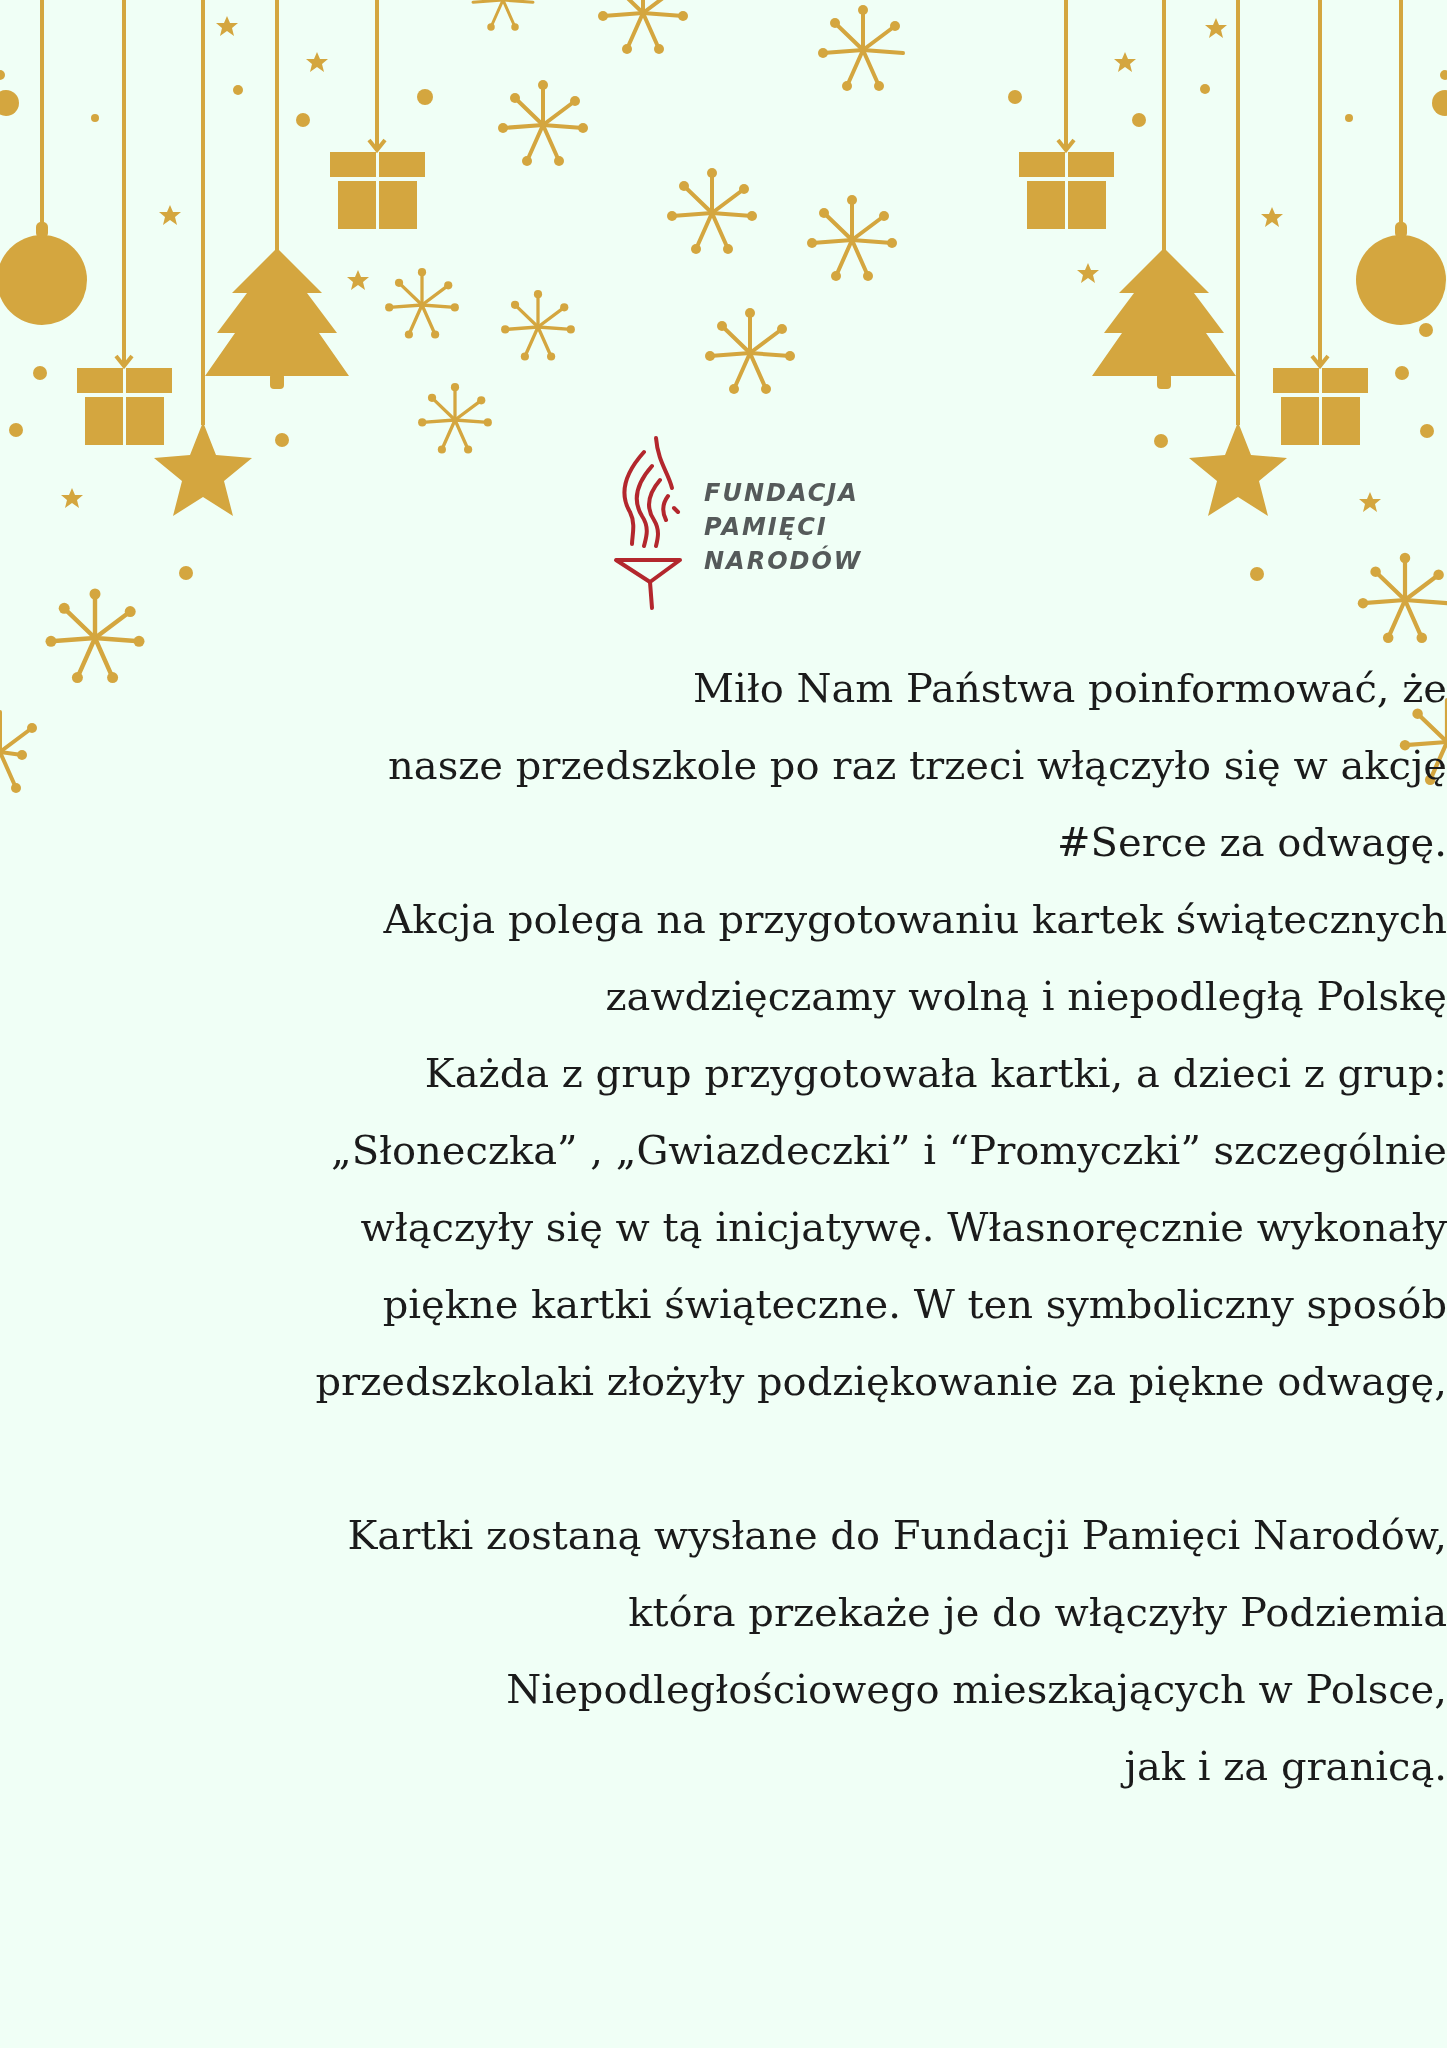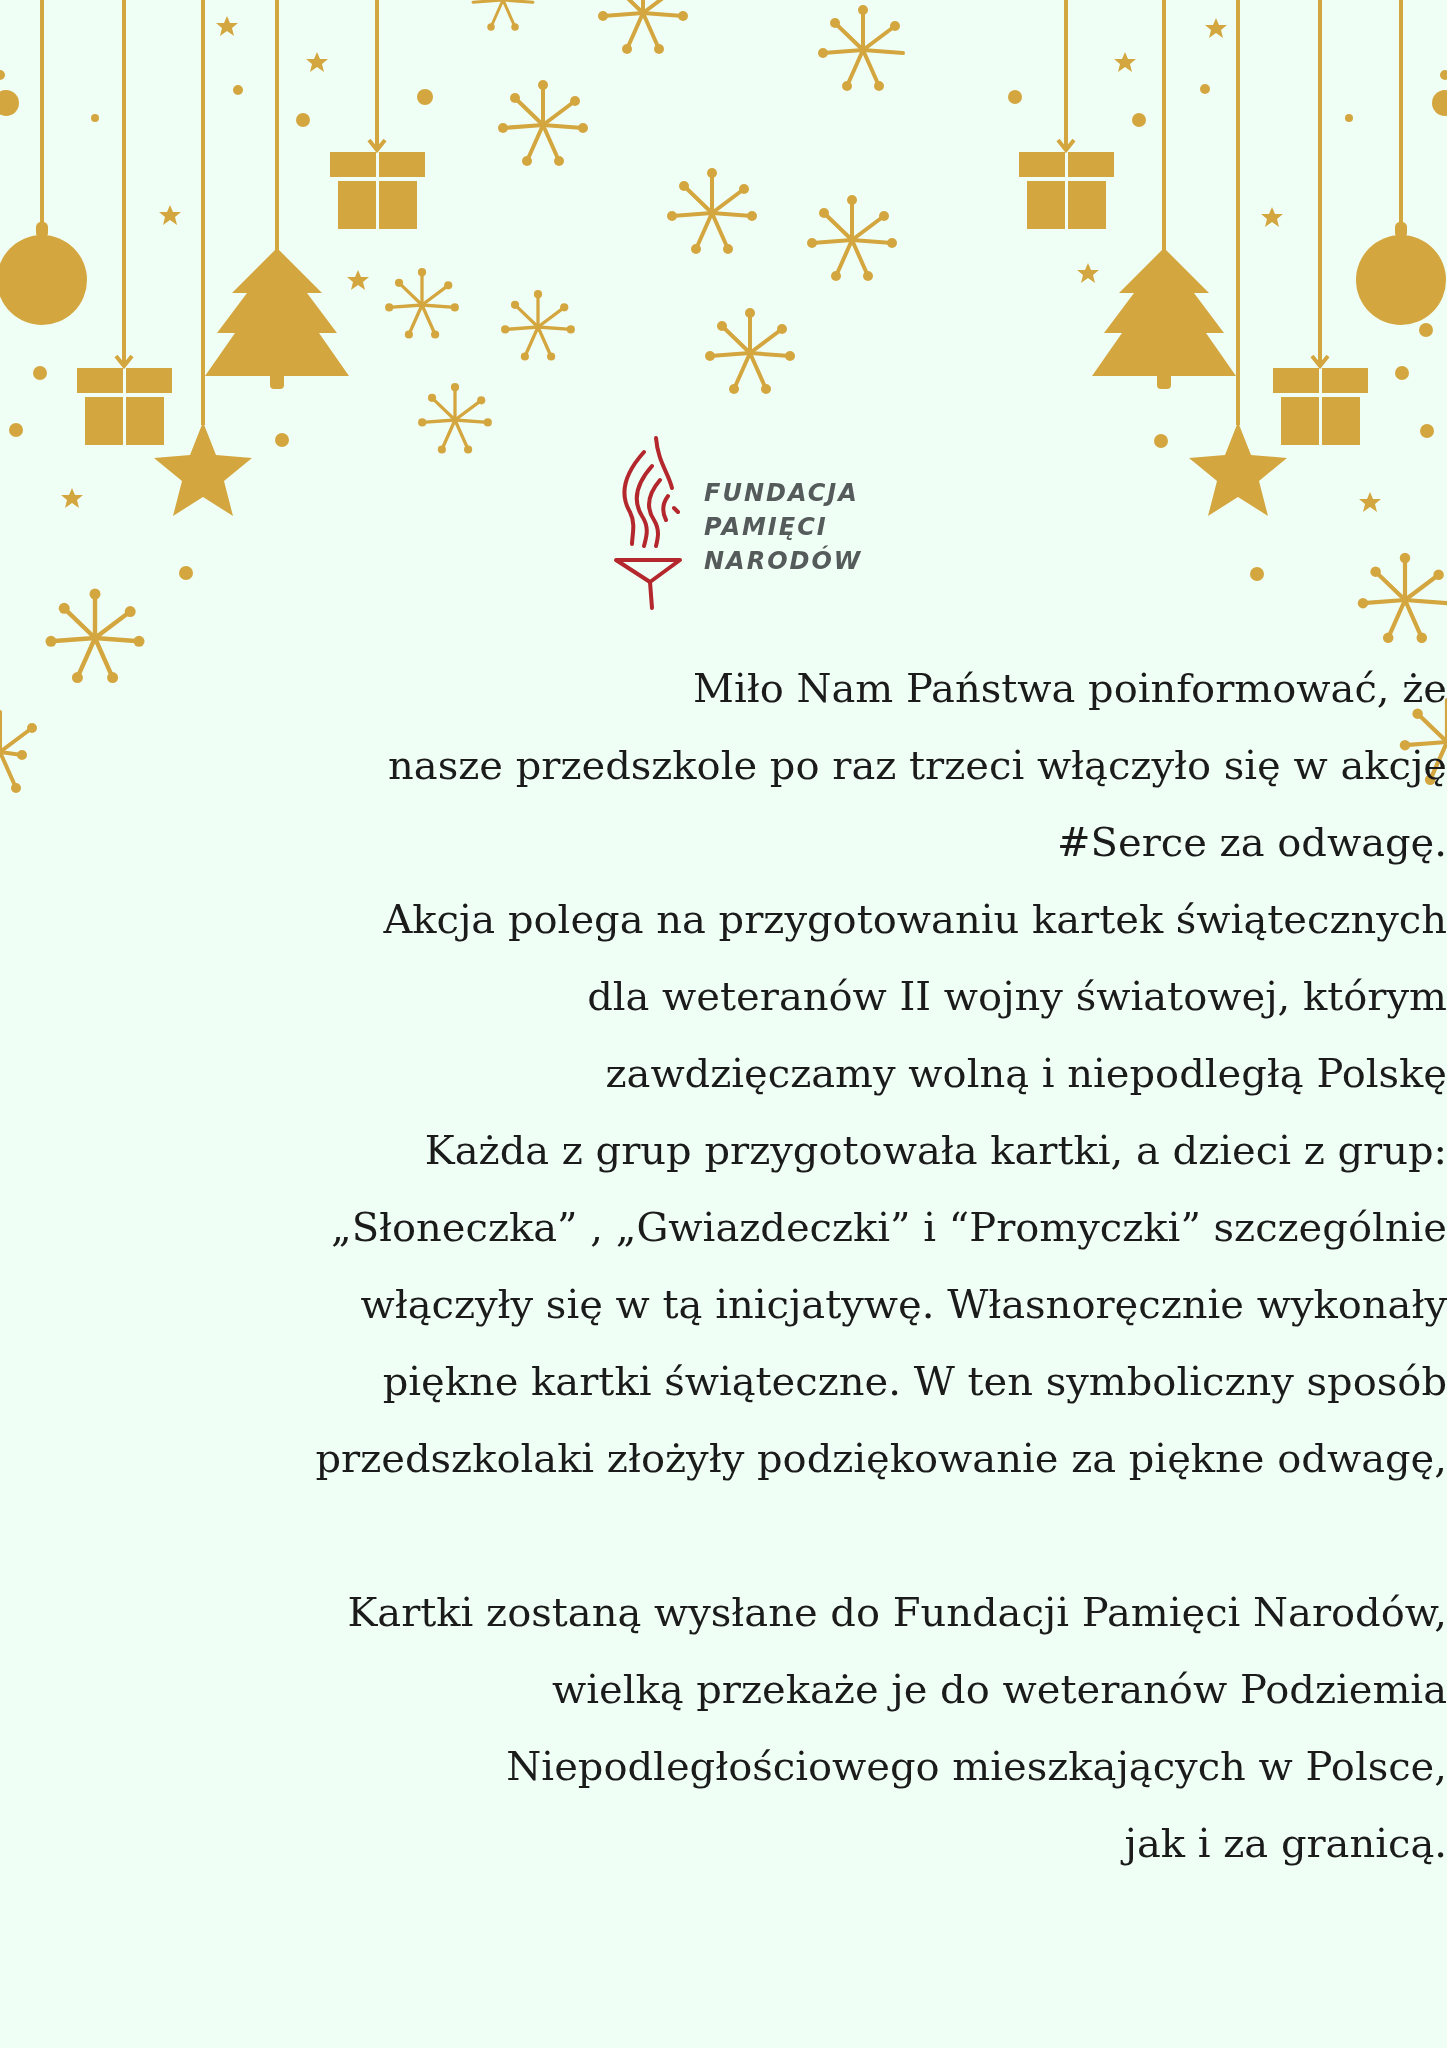--- a/index.html
+++ b/index.html
@@ -348,25 +348,24 @@
     <div>PAMIĘCI</div>
     <div>NARODÓW</div>
   </div>
 </div>
 
 <div class="body-text">
   <span class="line">Miło Nam Państwa poinformować, że</span>
   <span class="line">nasze przedszkole po raz trzeci włączyło się w akcję</span>
   <span class="line">#Serce za odwagę.</span>
   <span class="line">Akcja polega na przygotowaniu kartek świątecznych</span>
-  <span class="line">dla weteranów II wojny światowej, którym</span>
   <span class="line">zawdzięczamy wolną i niepodległą Polskę</span>
   <span class="line">Każda z grup przygotowała kartki, a dzieci z grup:</span>
   <span class="line">„Słoneczka” , „Gwiazdeczki” i “Promyczki” szczególnie</span>
   <span class="line">włączyły się w tą inicjatywę. Własnoręcznie wykonały</span>
   <span class="line">piękne kartki świąteczne. W ten symboliczny sposób</span>
   <span class="line">przedszkolaki złożyły podziękowanie za piękne odwagę,</span>
   <span class="spacer"></span>
   <span class="line">Kartki zostaną wysłane do Fundacji Pamięci Narodów,</span>
-  <span class="line">wielką przekaże je do weteranów Podziemia</span>
+  <span class="line">która przekaże je do włączyły Podziemia</span>
   <span class="line">Niepodległościowego mieszkających w Polsce,</span>
   <span class="line">jak i za granicą.</span>
 </div>
 
 </body></html>

